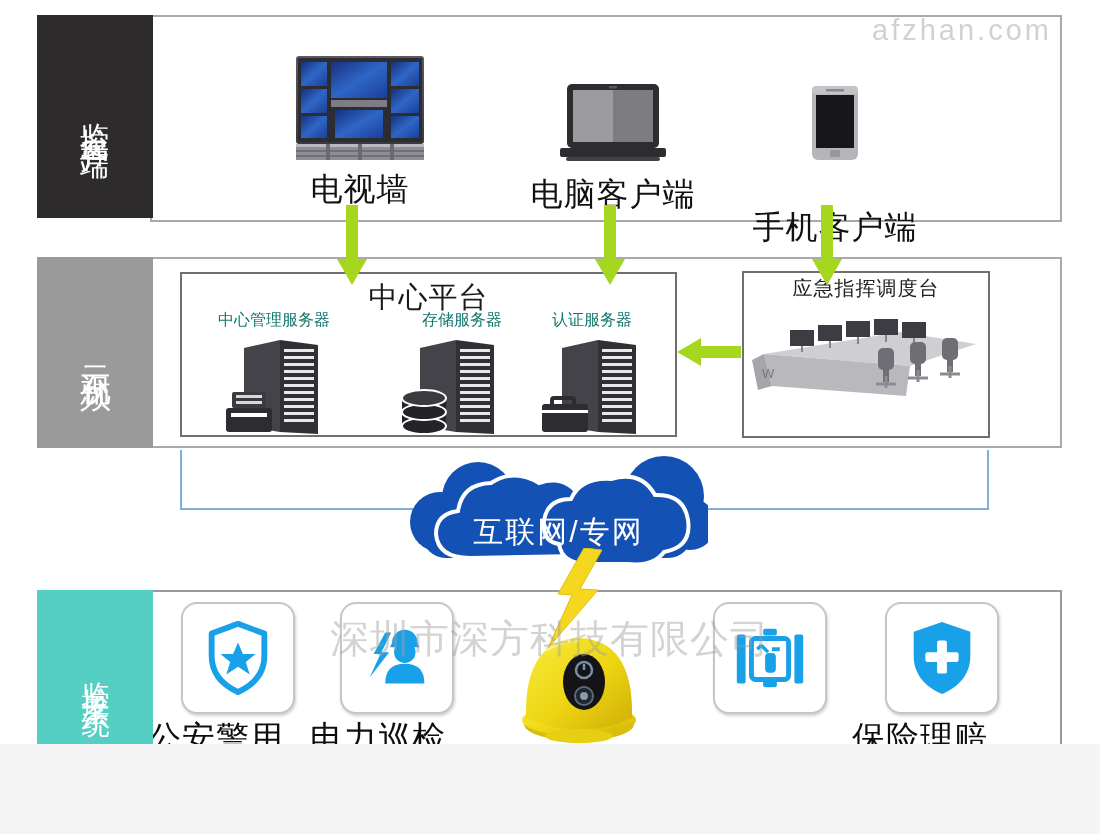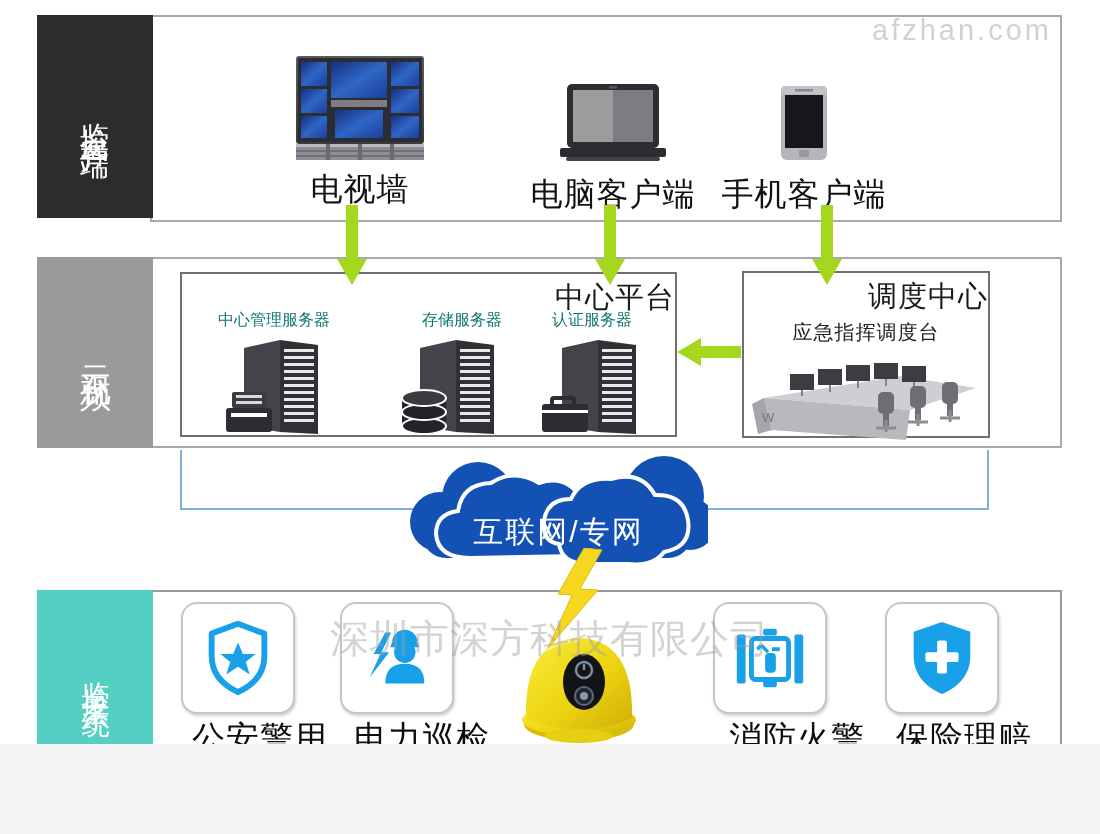--- a/index.html
+++ b/index.html
@@ -26,21 +26,21 @@
   }
   .frame.top { top:15px;  height:207px; }
   .frame.mid { top:257px; height:191px; }
   .frame.bot { top:590px; height:173px; border-color:#9a9a9a; }
   
   .inner-box {
     position:absolute; background:#ffffff; border:2px solid #6f6f6f; z-index:3;
   }
   #platform-box { left:180px; top:272px; width:497px; height:165px; }
   #dispatch-box { left:742px; top:271px; width:248px; height:167px; }
-  .box-title { text-align:right; font-size:29px; color:#1a1a1a; margin-top:4px; letter-spacing:1px; }
+  .box-title { text-align:center; font-size:29px; color:#1a1a1a; margin-top:4px; letter-spacing:1px; }
   .box-subtitle { text-align:center; font-size:20px; color:#222; margin-top:2px; letter-spacing:1px; }
   
   .device-col { position:absolute; z-index:4; display:flex; flex-direction:column; align-items:center; }
   .device-label { font-size:32px; color:#111; letter-spacing:1px; white-space:nowrap; }
   
   .server-col { position:absolute; z-index:4; display:flex; flex-direction:column; align-items:center; }
   .server-label { font-size:16px; color:#0f766e; white-space:nowrap; }
   
   .arrow { position:absolute; z-index:5; }
   #wire-layer { position:absolute; left:0; top:0; width:1100px; height:834px; z-index:2; pointer-events:none; }
@@ -52,21 +52,21 @@
   }
   #lightning { position:absolute; left:546px; top:548px; width:56px; height:100px; z-index:7; }
   
   .tile {
     position:absolute; top:602px; width:114px; height:112px; background:#fff;
     border:2px solid #c6c6c6; border-radius:16px; z-index:4;
     box-shadow:inset 0 0 0 3px #ffffff, 1px 2px 3px rgba(120,120,120,.35);
     display:flex; align-items:center; justify-content:center;
   }
   .tile-label {
-    position:absolute; top:716px; width:180px; text-align:right;
+    position:absolute; top:716px; width:180px; text-align:left;
     font-size:33px; color:#0d0d0d; letter-spacing:1px; z-index:4; white-space:nowrap;
   }
   #helmet-wrap { position:absolute; left:516px; top:606px; width:126px; height:142px; z-index:4; }
   
   #wm-site {
     position:absolute; left:872px; top:14px; font-size:29px; letter-spacing:3px;
     color:#c7cacc; opacity:.85; z-index:8;
   }
   #wm-company {
     position:absolute; left:330px; top:612px; font-size:39px; letter-spacing:1px;
@@ -129,21 +129,21 @@
       <rect x="7" y="0" width="92" height="64" rx="5" fill="#2d2d31"></rect>
       <rect x="13" y="6" width="40" height="52" fill="#9c9c9e"></rect>
       <rect x="53" y="6" width="40" height="52" fill="#7d7d81"></rect>
       <rect x="49" y="2" width="8" height="2.5" fill="#55555a"></rect>
       <rect x="0" y="64" width="106" height="9" rx="2" fill="#2d2d31"></rect>
       <rect x="6" y="73" width="94" height="4" rx="2" fill="#414146"></rect>
     </svg>
     <div class="device-label" style="margin-top:11px;">电脑客户端</div>
   </div>
 
-  <div class="device-col" style="left:744px; top:86px; width:120px;">
+  <div class="device-col" style="left:775px; top:86px; width:120px;gap:33px;">
     <svg width="46" height="74" viewBox="0 0 46 74">
       <rect x="0" y="0" width="46" height="74" rx="6" fill="#b6b6ba"></rect>
       <rect x="0" y="0" width="46" height="8" rx="4" fill="#c4c4c8"></rect>
       <rect x="14" y="3" width="18" height="2.5" fill="#88888d"></rect>
       <rect x="4" y="9" width="38" height="53" fill="#17171b"></rect>
       <rect x="18" y="64" width="10" height="7" rx="1.5" fill="#96969b"></rect>
     </svg>
     <div class="device-label" style="margin-top:13px;">手机客户端</div>
   </div>
 
@@ -241,21 +241,20 @@
         <rect x="62" y="78" width="30" height="3"></rect>
           <rect x="62" y="85" width="30" height="3"></rect>
       </g>
       <rect x="12" y="64" width="22" height="10" rx="2" fill="none" stroke="#2c2c31" stroke-width="4"></rect>
       <rect x="2" y="70" width="46" height="28" rx="3" fill="#2c2c31"></rect>
       <rect x="2" y="76" width="46" height="3" fill="#ffffff"></rect>
     </svg>
   </div>
 
   <div class="inner-box" id="dispatch-box">
-    <div class="box-title">调度中心</div>
     <div class="box-subtitle">应急指挥调度台</div>
     <svg width="232" height="100" viewBox="0 0 232 100" style="display:block; margin:2px auto 0;">
       <polygon points="14,50 150,28 226,40 160,62" fill="#cfcfd3"></polygon>
       <polygon points="14,50 160,62 156,92 22,82" fill="#b9b9bd"></polygon>
       <polygon points="14,50 22,82 8,86 2,56" fill="#a5a5aa"></polygon>
       <text x="12" y="74" font-size="13" fill="#76767c" font-family="Liberation Sans, sans-serif">W</text>
       <g fill="#3c3c42">
         <rect x="40" y="26" width="24" height="16"></rect>
           <rect x="68" y="21" width="24" height="16"></rect>
         <rect x="96" y="17" width="24" height="16"></rect>
@@ -358,21 +357,20 @@
         <rect x="67" y="18" width="9" height="50" rx="2"></rect>
         <rect x="35" y="12" width="14" height="7" rx="2"></rect>
         <rect x="35" y="65" width="14" height="7" rx="2"></rect>
       </g>
       <rect x="23" y="22" width="38" height="42" rx="4" fill="none" stroke="#18a0e8" stroke-width="5"></rect>
       <rect x="37" y="37" width="11" height="20" rx="4" fill="#18a0e8"></rect>
       <path d="M40 36 L33 29 M33 29 L29 33" stroke="#18a0e8" stroke-width="3.5" fill="none"></path>
       <rect x="44" y="31" width="8" height="4" fill="#18a0e8"></rect>
     </svg>
   </div>
-  <div class="tile-label" style="left:685px;">消防火警</div>
 
   <div class="tile" style="left:885px;">
     <svg width="82" height="82" viewBox="0 0 84 84">
       <path d="M42 5 L71 15 V40 C71 60 58 72 42 79 C26 72 13 60 13 40 V15 Z" fill="#18a0e8"></path>
       <rect x="37" y="24" width="10" height="34" rx="2" fill="#ffffff"></rect>
       <rect x="25" y="36" width="34" height="10" rx="2" fill="#ffffff"></rect>
     </svg>
   </div>
   <div class="tile-label" style="left:852px;">保险理赔</div>
 

